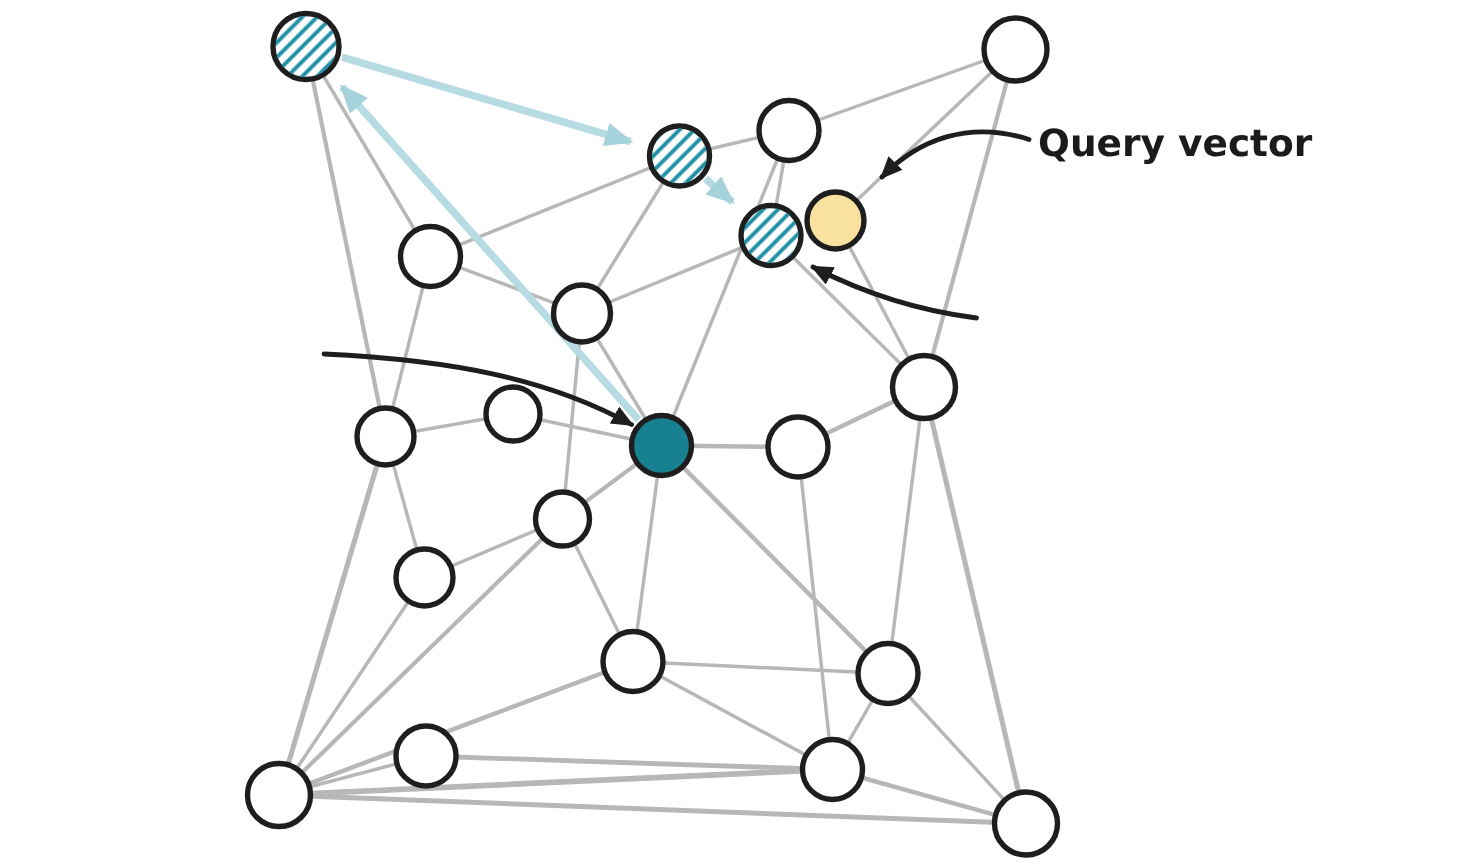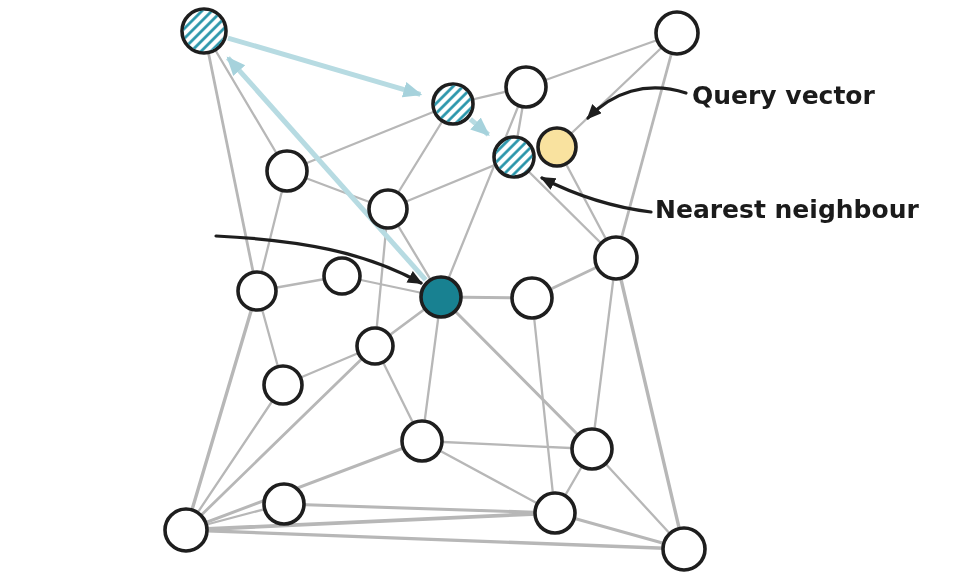--- a/index.html
+++ b/index.html
@@ -157,14 +157,13 @@
         </g>
       </g>
       <g>
         <path d="M 216 236 C 300 240 365 252 421 283" fill="none" stroke="#1e1e1e" stroke-width="3.2" stroke-linecap="round" marker-end="url(#arrow-black)"></path>
         <path d="M 686 93 C 646 80 612 93 588 118" fill="none" stroke="#1e1e1e" stroke-width="3.2" stroke-linecap="round" marker-end="url(#arrow-black)"></path>
         <path d="M 651 212 C 611 207 577 196 542 178" fill="none" stroke="#1e1e1e" stroke-width="3.2" stroke-linecap="round" marker-end="url(#arrow-black)"></path>
       </g>
     </svg>
 
   <div class="ann-label" style="left: 692px; top: 82px; color: rgb(27, 27, 27);">Query vector</div>
-  <div class="ann-label" style="left: 655px; top: 196px; color: rgb(27, 27, 27);">Nearest neighbour</div>
 </div>
 
 </body></html>

